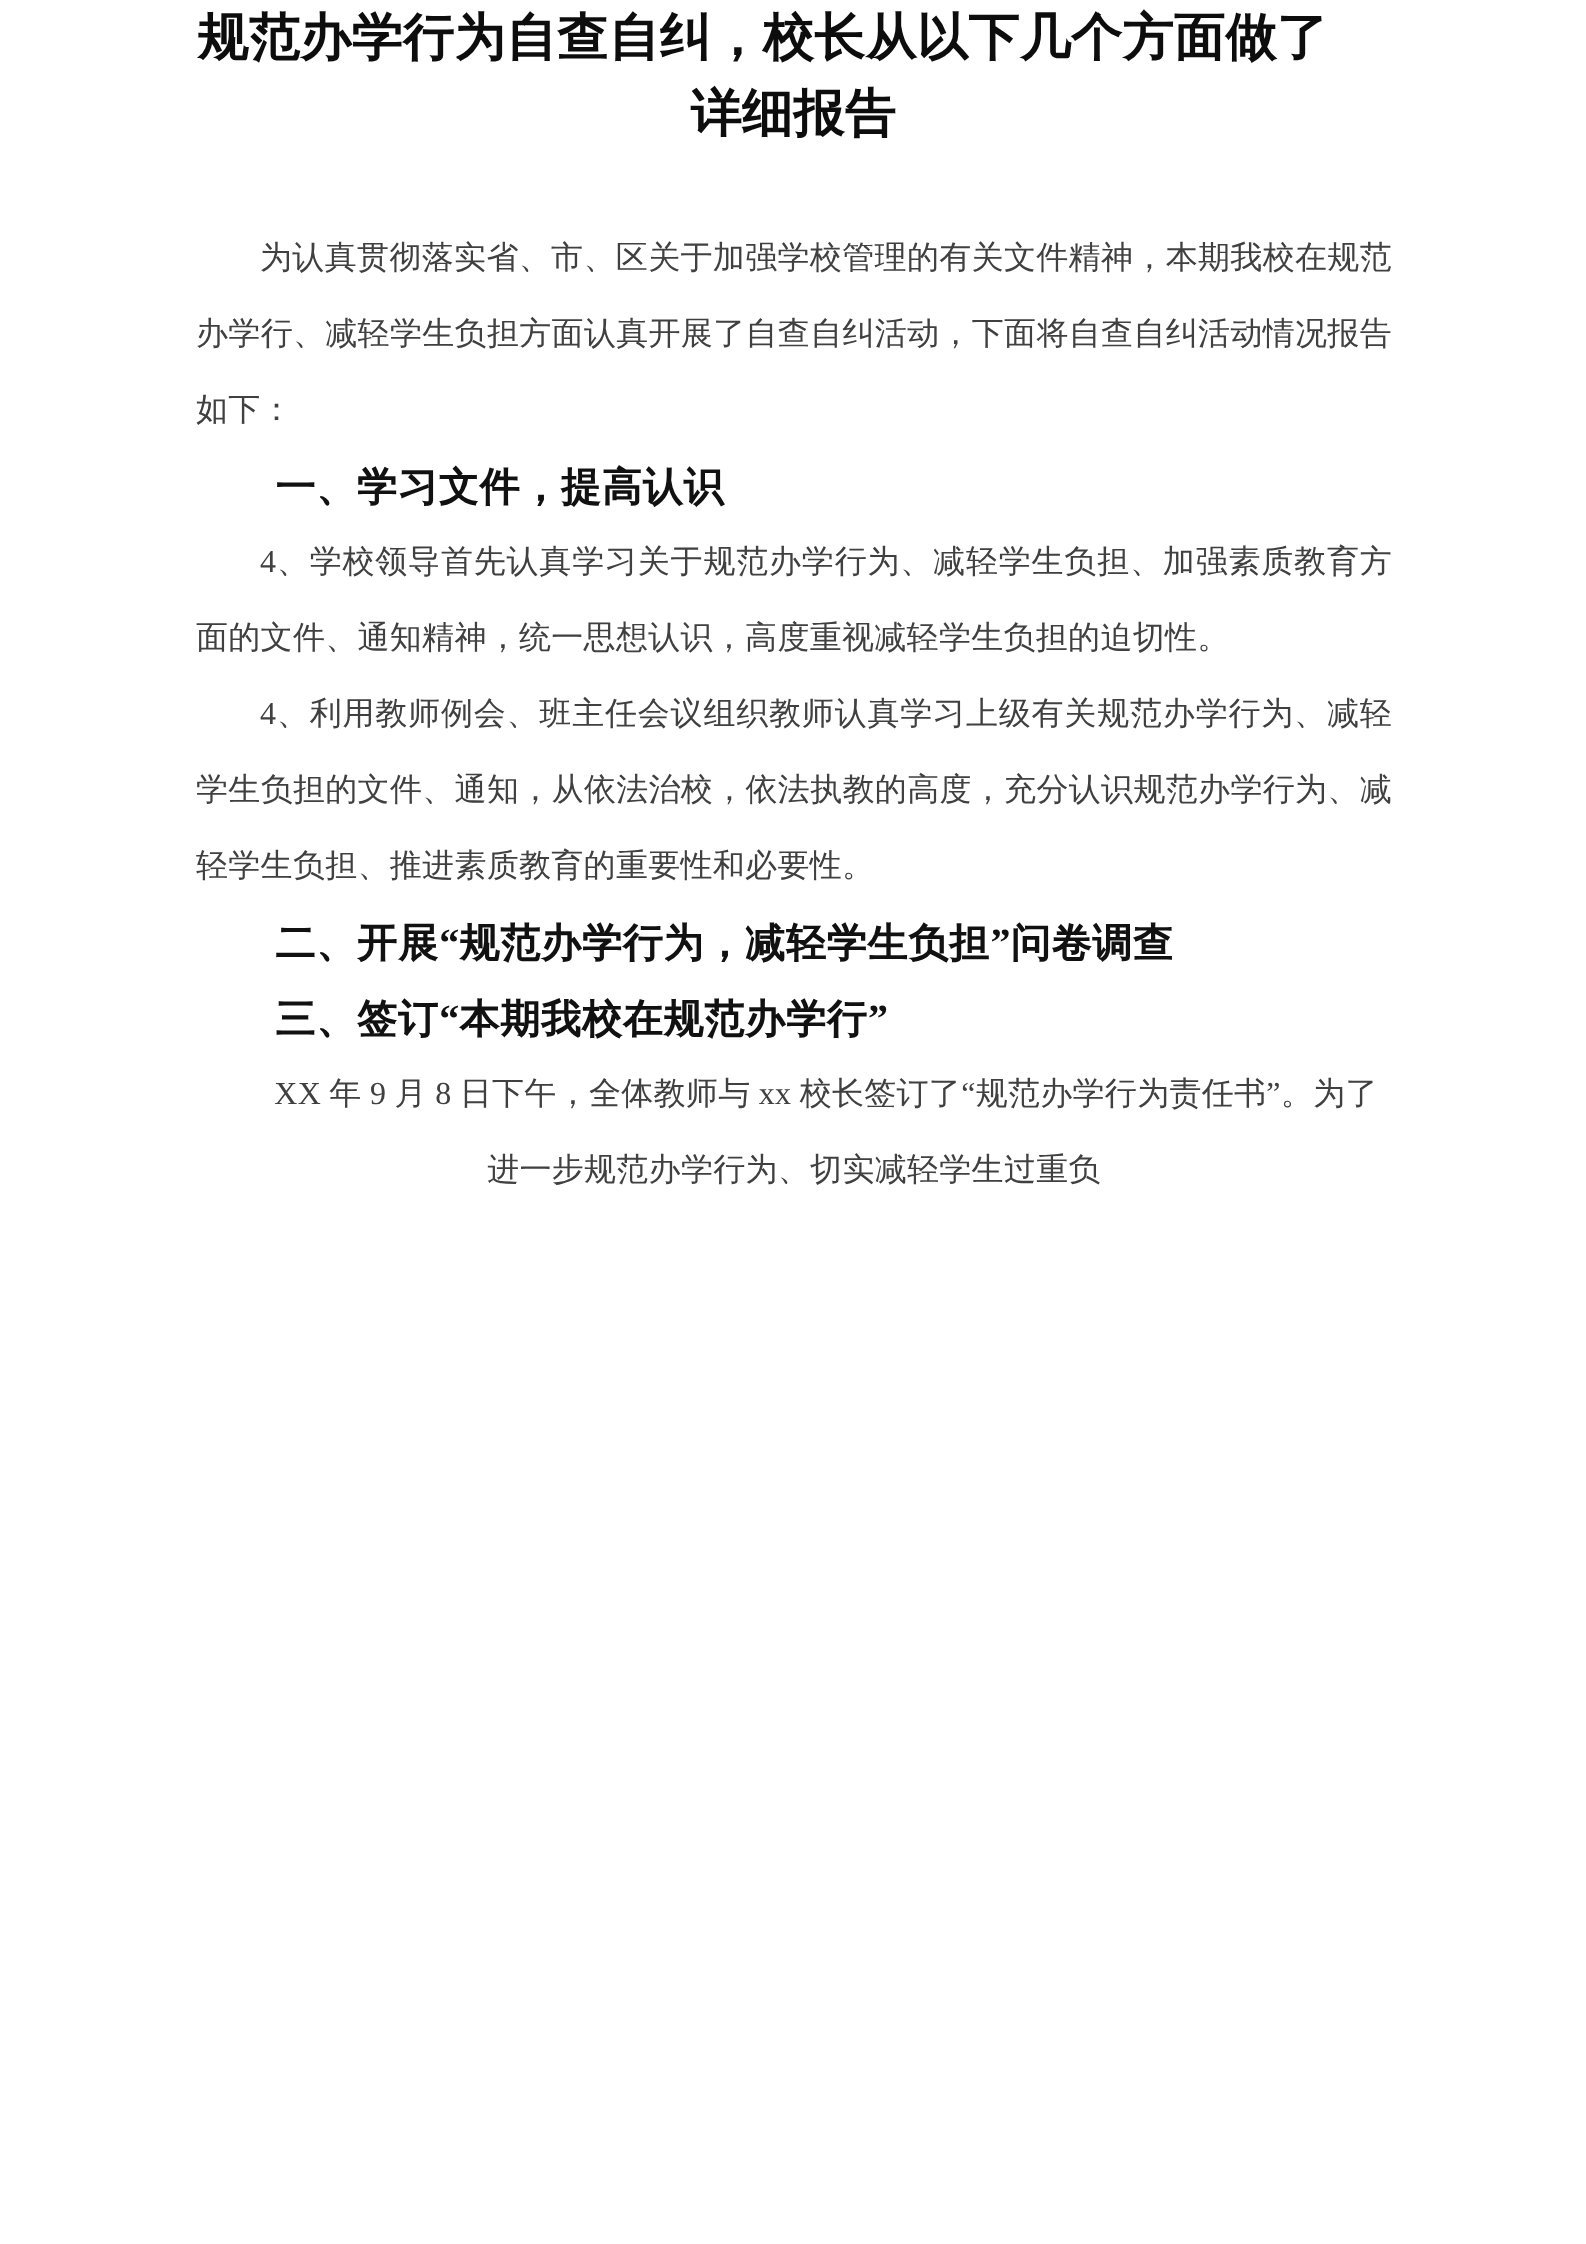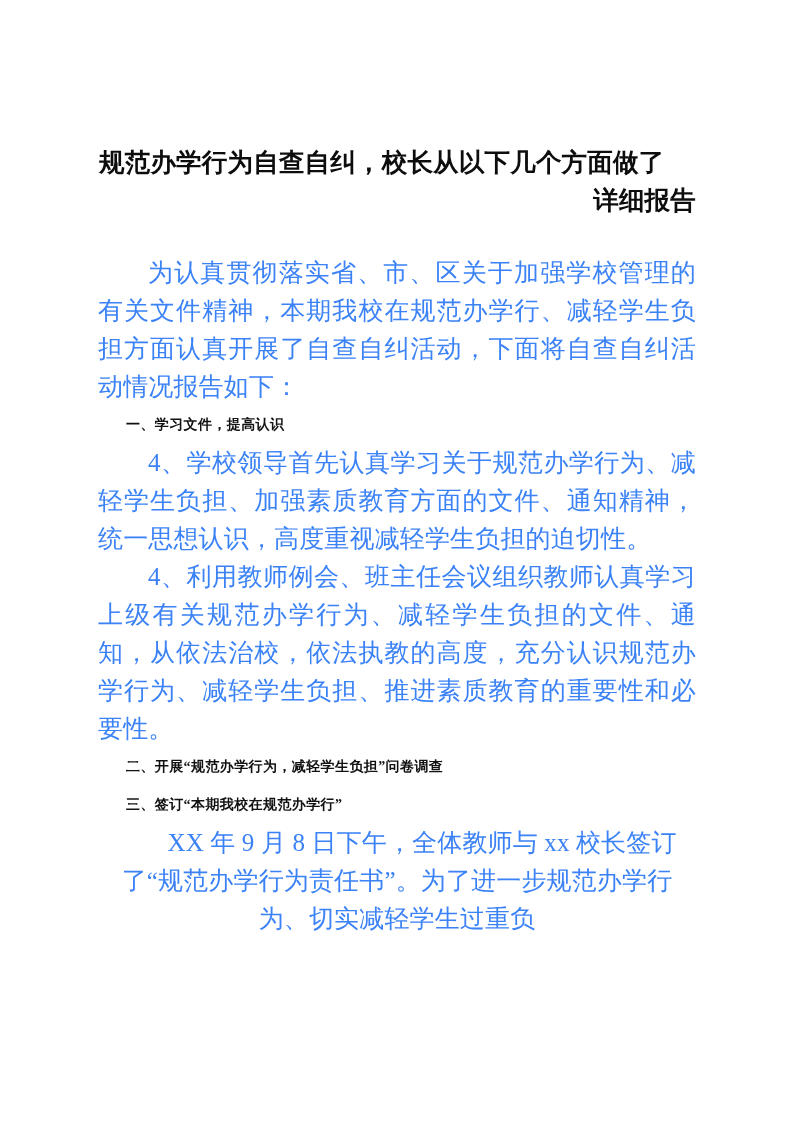--- a/index.html
+++ b/index.html
@@ -25,60 +25,59 @@
   .content {
     position: absolute;
     left: 98px;
     top: 0;
     width: 598px;
   }
 
   
   .doc-title {
     margin: 0;
-    padding-top: 143px;
     text-align: center;
     font-family: "DejaVu Sans", "Liberation Sans", sans-serif;
     font-weight: bold;
     font-size: 25.5px;
     line-height: 38px;
     letter-spacing: 0.2px;
     color: #0d0d0d;
   }
   .doc-title .tline {
     display: block;
   }
   .doc-title .tline-1 {
     text-align: left;
     margin-left: 1px;
   }
   .doc-title .tline-2 {
-    text-align: right;
+    text-align: center;
   }
 
   
   .body-block {
     margin-top: 35px;
   }
   p.para {
     margin: 0;
-    font-size: 25px;
+    font-size: 16px;
     line-height: 38px;
     text-align: justify;
     text-justify: inter-character;
     text-indent: 2em;
     letter-spacing: 0.15px;
-    color: #3b82f6;
+    color: #404040;
   }
   p.para:last-child {
     text-align: center;
   }
   h2.section-heading {
     margin: 0;
-    font-size: 14px;
+    font-size: 20px;
     line-height: 38px;
     font-weight: bold;
     text-indent: 2em;
     letter-spacing: 0.4px;
     color: #111;
     font-family: "Liberation Serif", "DejaVu Serif", serif;
   }
 </style>
 </head>
 <body>

